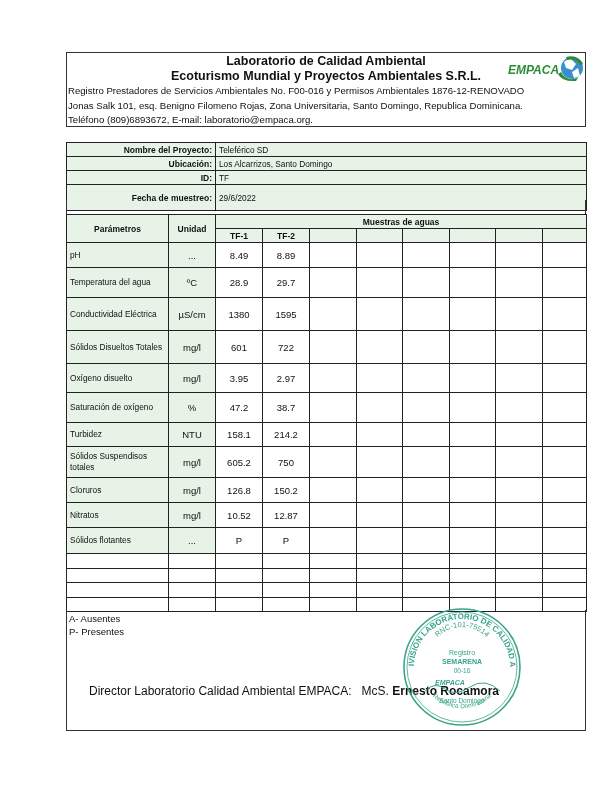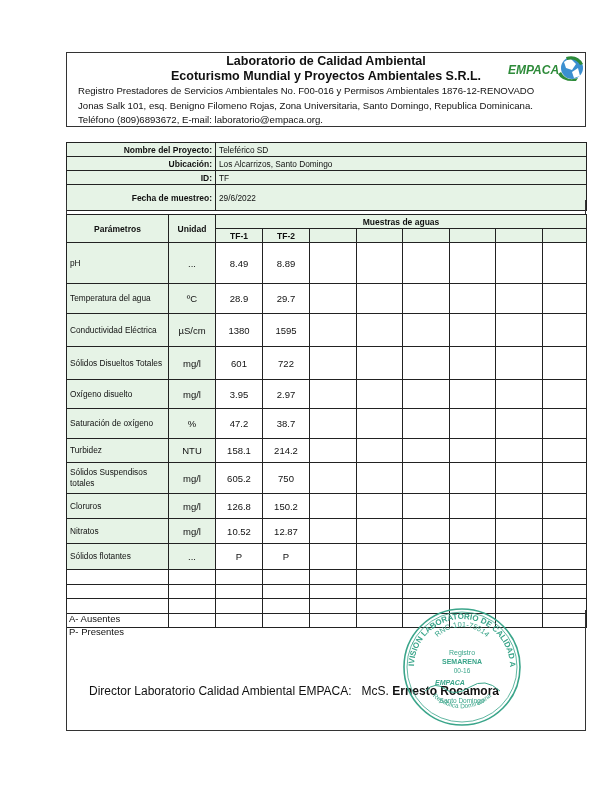--- a/index.html
+++ b/index.html
@@ -2,21 +2,21 @@
 <html><head>
 <meta charset="utf-8">
 <style>
   html, body { margin:0; padding:0; background:#ffffff; }
   body { width:612px; height:792px; position:relative; overflow:hidden;
          font-family:"Liberation Sans", sans-serif; color:#111; }
   .abs { position:absolute; }
   .header-box { left:66px; top:52px; width:520px; height:75px; border:1px solid #333; box-sizing:border-box; }
   .title1 { left:66px; top:54px; width:520px; text-align:center; font-weight:bold; font-size:12.5px; }
   .title2 { left:66px; top:69px; width:520px; text-align:center; font-weight:bold; font-size:12.5px; }
-  .hline { left:68px; font-size:9.6px; white-space:nowrap;padding-left:10px; }
+  .hline { left:68px; font-size:9.6px; white-space:nowrap; }
   .logo { left:506px; top:54px; width:78px; height:28px; }
 
   table { border-collapse:collapse; position:absolute; table-layout:fixed; }
   td { border:1px solid #222; padding:0 3px; font-size:8.3px; box-sizing:border-box; overflow:hidden; }
   .green { background:#e6f3e6; }
   .info td.lbl { font-weight:bold; font-size:8.5px;text-align:right; }
   .main td { text-align:center; font-size:9.5px; }
   .main td.param { text-align:left; font-size:8.3px; line-height:11px; }
   .main th, .main td.hdr { font-weight:bold; font-size:8.5px; }
   .gap-box { left:66px; top:200px; width:520px; height:14px; border-left:1px solid #333; border-right:1px solid #333; box-sizing:border-box;}
@@ -94,21 +94,21 @@
         <td class="green hdr">TF-2</td>
         <td class="green hdr"></td>
         <td class="green hdr"></td>
         <td class="green hdr"></td>
         <td class="green hdr"></td>
         <td class="green hdr"></td>
         <td class="green hdr"></td>
       </tr>
   </thead>
   <tbody id="results-body">
-      <tr style="height: 41px;">
+      <tr style="height: 25px;">
         <td class="green param">pH</td>
         <td class="green">...</td>
         <td>8.49</td>
         <td>8.89</td>
         <td></td>
         <td></td>
         <td></td>
         <td></td>
         <td></td>
         <td></td>

